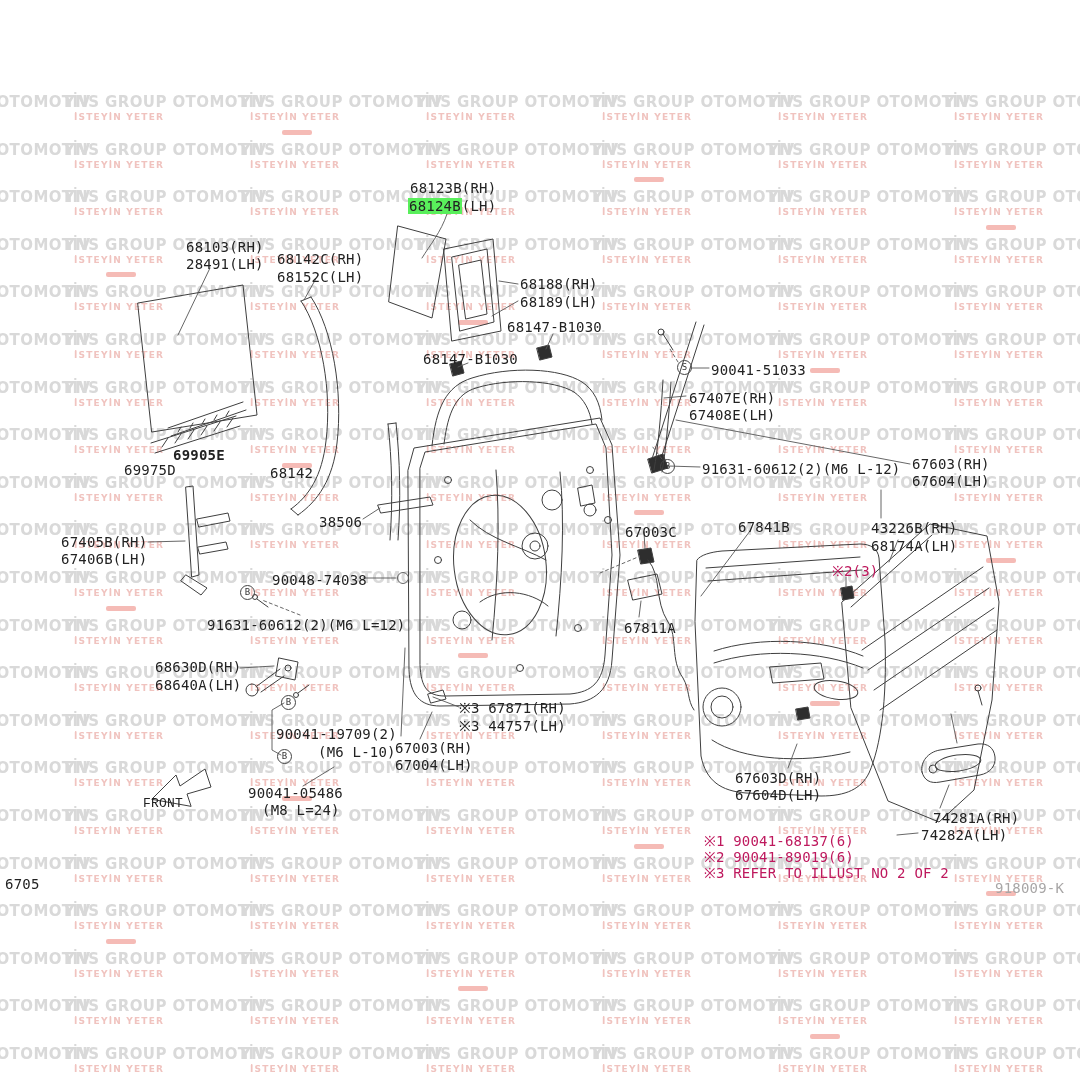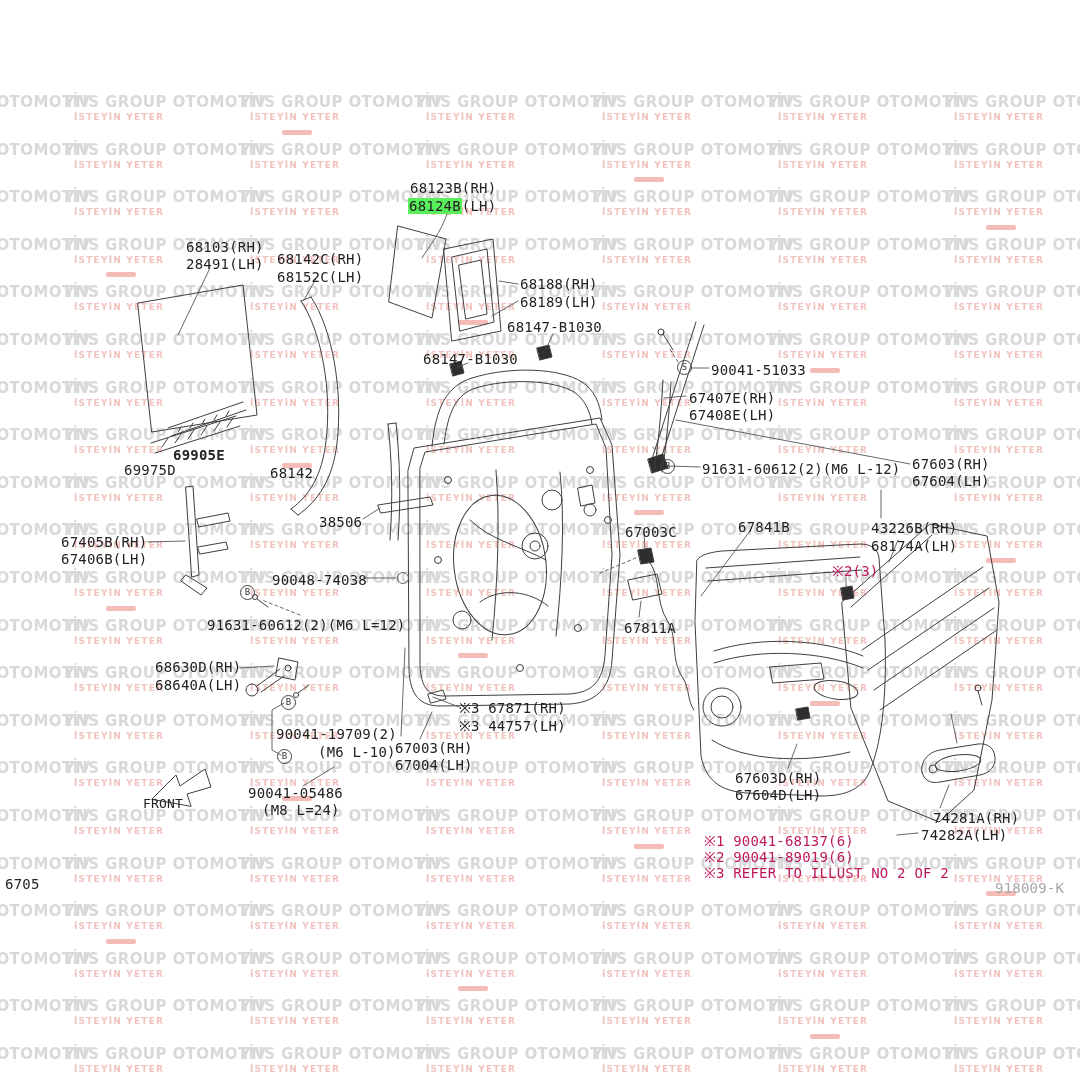--- a/index.html
+++ b/index.html
@@ -494,21 +494,21 @@
       <div class="lbl" style="left: 459px; top: 700px;">※3 67871(RH)</div>
       <div class="lbl" style="left: 459px; top: 718px;">※3 44757(LH)</div>
       <div class="lbl" style="left: 276px; top: 726px;">90041-19709(2)</div>
       <div class="lbl" style="left: 318px; top: 744px;">(M6 L-10)</div>
       <div class="lbl" style="left: 395px; top: 740px;">67003(RH)</div>
       <div class="lbl" style="left: 395px; top: 757px;">67004(LH)</div>
       <div class="lbl" style="left: 735px; top: 770px;">67603D(RH)</div>
       <div class="lbl" style="left: 735px; top: 787px;">67604D(LH)</div>
       <div class="lbl" style="left: 248px; top: 785px;">90041-05486</div>
       <div class="lbl" style="left: 262px; top: 802px;">(M8 L=24)</div>
-      <div class="lbl small" style="left: 143px; top: 795px;">FRONT</div>
+      <div class="lbl small" style="left: 143px; top: 795px; font-family: Liberation Mono, monospace;">FRONT</div>
       <div class="lbl" style="left: 933px; top: 810px;">74281A(RH)</div>
       <div class="lbl" style="left: 921px; top: 827px;">74282A(LH)</div>
       <div class="lbl note" style="left: 704px; top: 833px;">※1 90041-68137(6)</div>
       <div class="lbl note" style="left: 704px; top: 849px;">※2 90041-89019(6)</div>
       <div class="lbl note" style="left: 704px; top: 865px;">※3 REFER TO ILLUST NO 2 OF 2</div>
       <div class="lbl" style="left: 5px; top: 876px;">6705</div>
       <div class="lbl muted" style="left: 995px; top: 880px;">918009-K</div>
       <div class="circ" style="left: 677px; top: 360px;">S</div>
       <div class="circ" style="left: 660px; top: 459px;">B</div>
       <div class="circ" style="left: 240px; top: 585px;">B</div>

